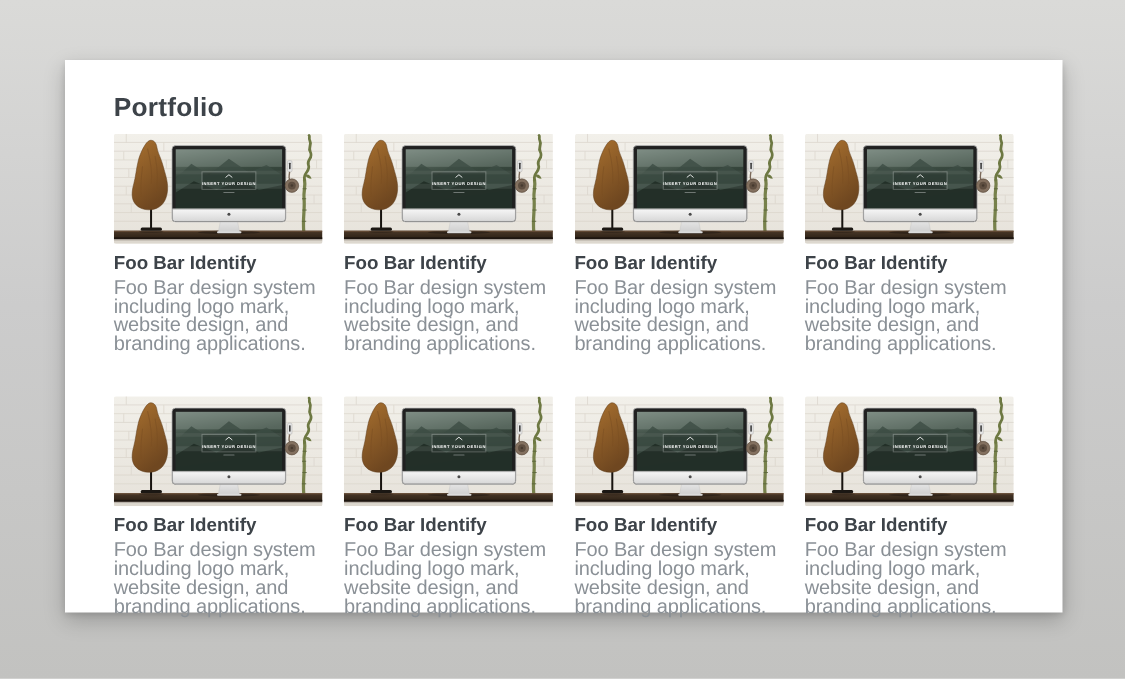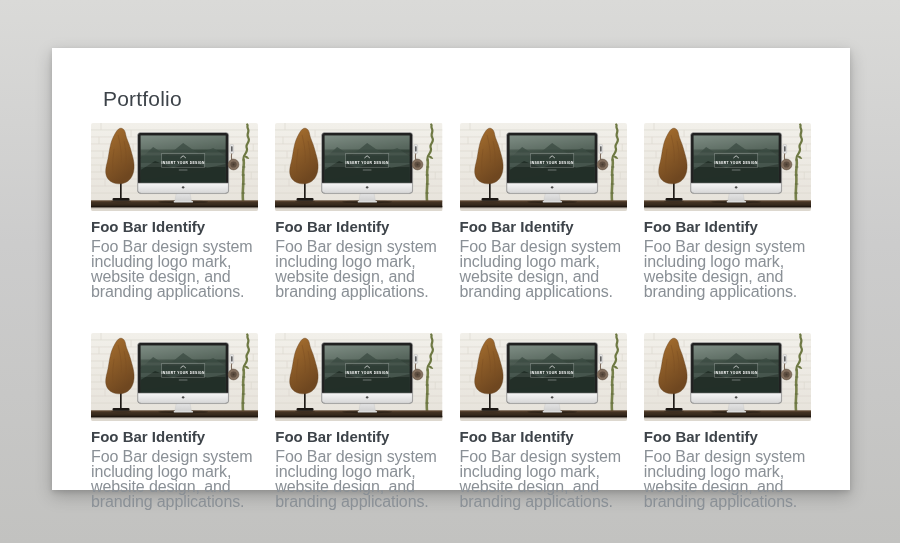--- a/index.html
+++ b/index.html
@@ -8,21 +8,21 @@
     background:linear-gradient(180deg,#dadad8 0%, #cccccc 45%, #c2c2c0 100%);
     font-family:"Liberation Sans", sans-serif;
   }
   .page {
     position:absolute; left:52px; top:48px; width:798px; height:442px;
     background:var(--card-background,#ffffff);
     box-shadow:0 6px 16px rgba(0,0,0,.22), 0 2px 5px rgba(0,0,0,.12);
     box-sizing:border-box; padding:26px 39px 0 39px;
   }
   .page-title {
-    margin:12px; font-size:21px; line-height:25px; font-weight:400;
+    margin:0; font-size:21px; line-height:25px; font-weight:700;
     color:var(--heading-text,#3d4349); letter-spacing:.2px;
   }
   .grid {
     margin-top:8px; display:grid; grid-template-columns:repeat(4,1fr);
     column-gap:17px; row-gap:34px;
   }
   .card { min-width:0; cursor:pointer; }
   .thumb-wrap { border-radius:2px; overflow:hidden; line-height:0; }
   .thumb { display:block; width:100%; height:88px; }
   .card-title {

